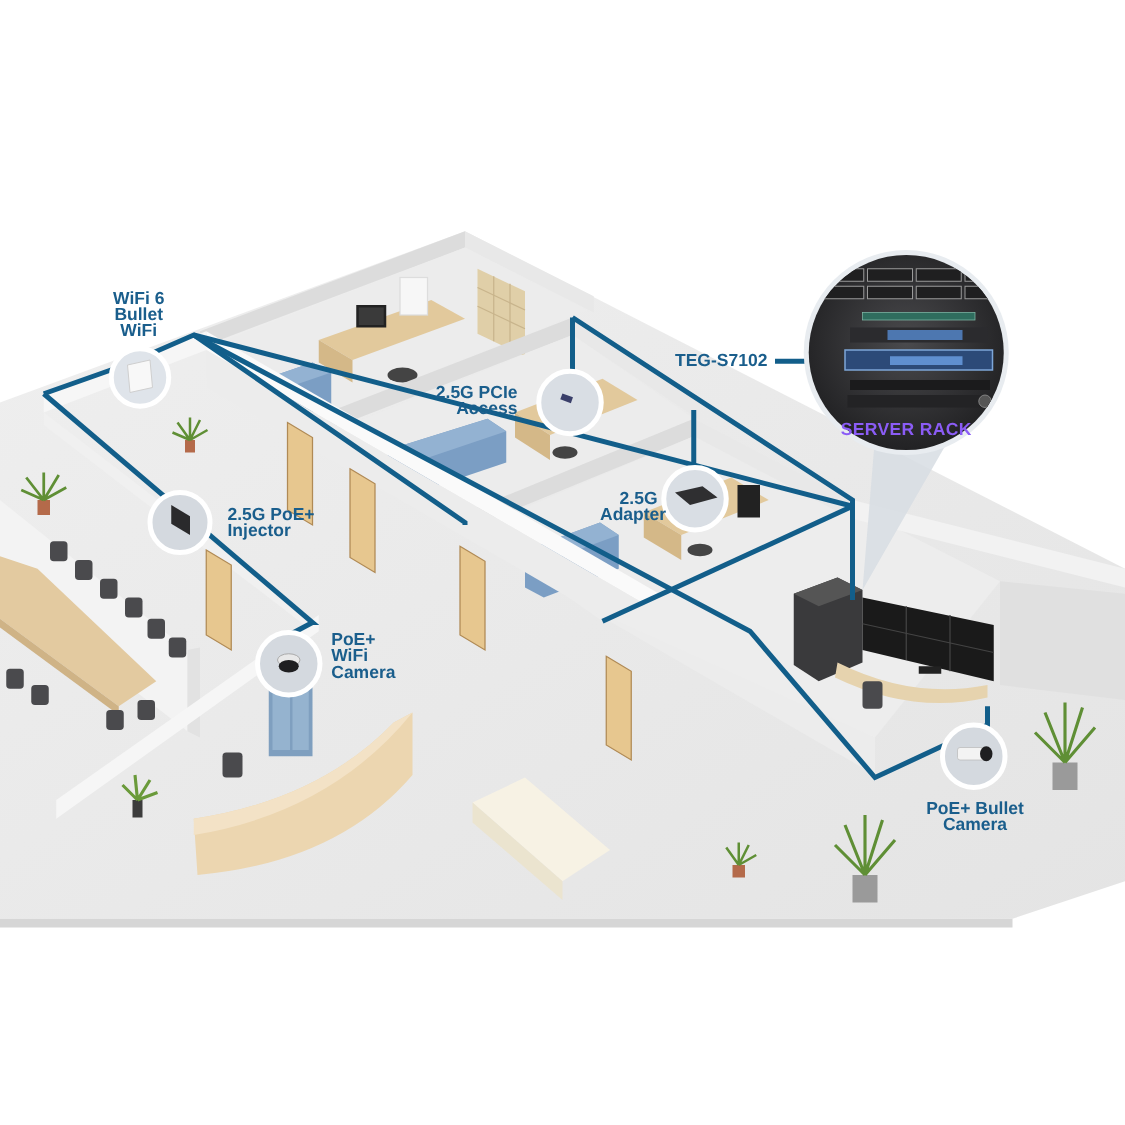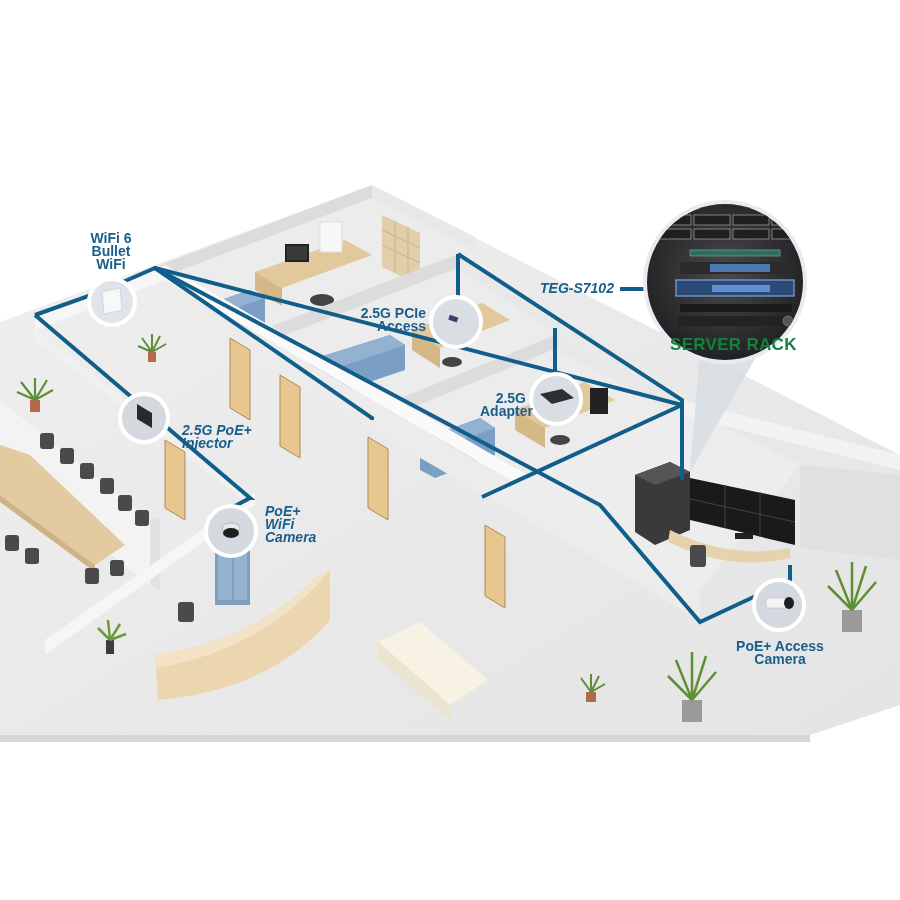--- a/index.html
+++ b/index.html
@@ -9,29 +9,29 @@
   .label {
     position: absolute;
     color: #1a5e8c;
     font-family: "Liberation Sans", sans-serif;
     font-weight: bold;
     font-size: 14px;
     line-height: 13px;
     white-space: nowrap;
   }
   .label.center { text-align: center; }
-  .label.left { text-align: left; font-style: italic; }
+  .label.left { text-align: left; }
   .label.right { text-align: right; }
   .label .ln { display: block; }
   .rack-title {
     position: absolute;
-    color: #15803d;
+    color: #8b5cf6;
     font-family: "Liberation Sans", sans-serif;
     font-weight: bold;
-    font-size: 17px;
+    font-size: 14px;
     letter-spacing: 0.3px;
     text-align: center;
     white-space: nowrap;
   }
 </style>
 </head>
 <body>
 
 <div id="stage">
 
@@ -291,43 +291,43 @@
     </g>
   </g>
 </svg>
 
 <div class="label center" style="left:80px; top:232px; width:62px;">
   <span class="ln">WiFi 6</span>
   <span class="ln">Bullet</span>
   <span class="ln">WiFi</span>
 </div>
 
-<div class="label right" style="left:352px; top:307px; width:74px;">
+<div class="label right" style="left:340px; top:307px; width:74px;">
   <span class="ln">2.5G PCIe</span>
   <span class="ln">Access</span>
 </div>
 
 <div class="label right" style="left:480px; top:392px; width:46px;">
   <span class="ln">2.5G</span>
   <span class="ln">Adapter</span>
 </div>
 
-<div class="label left" style="left:182px; top:424px;">
+<div class="label left" style="left:182px; top:405px;">
   <span class="ln">2.5G PoE+</span>
   <span class="ln">Injector</span>
 </div>
 
 <div class="label left" style="left:265px; top:505px;">
   <span class="ln">PoE+</span>
   <span class="ln">WiFi</span>
   <span class="ln">Camera</span>
 </div>
 
 <div class="label center" style="left:735px; top:640px; width:90px;">
-  <span class="ln">PoE+ Access</span>
+  <span class="ln">PoE+ Bullet</span>
   <span class="ln">Camera</span>
 </div>
 
 <div class="label left" style="left:540px; top:282px;">
   <span>TEG-S7102</span>
 </div>
 
 <div class="rack-title" style="left:670px; top:335px; width:110px;">SERVER RACK</div>
 
 </div>

